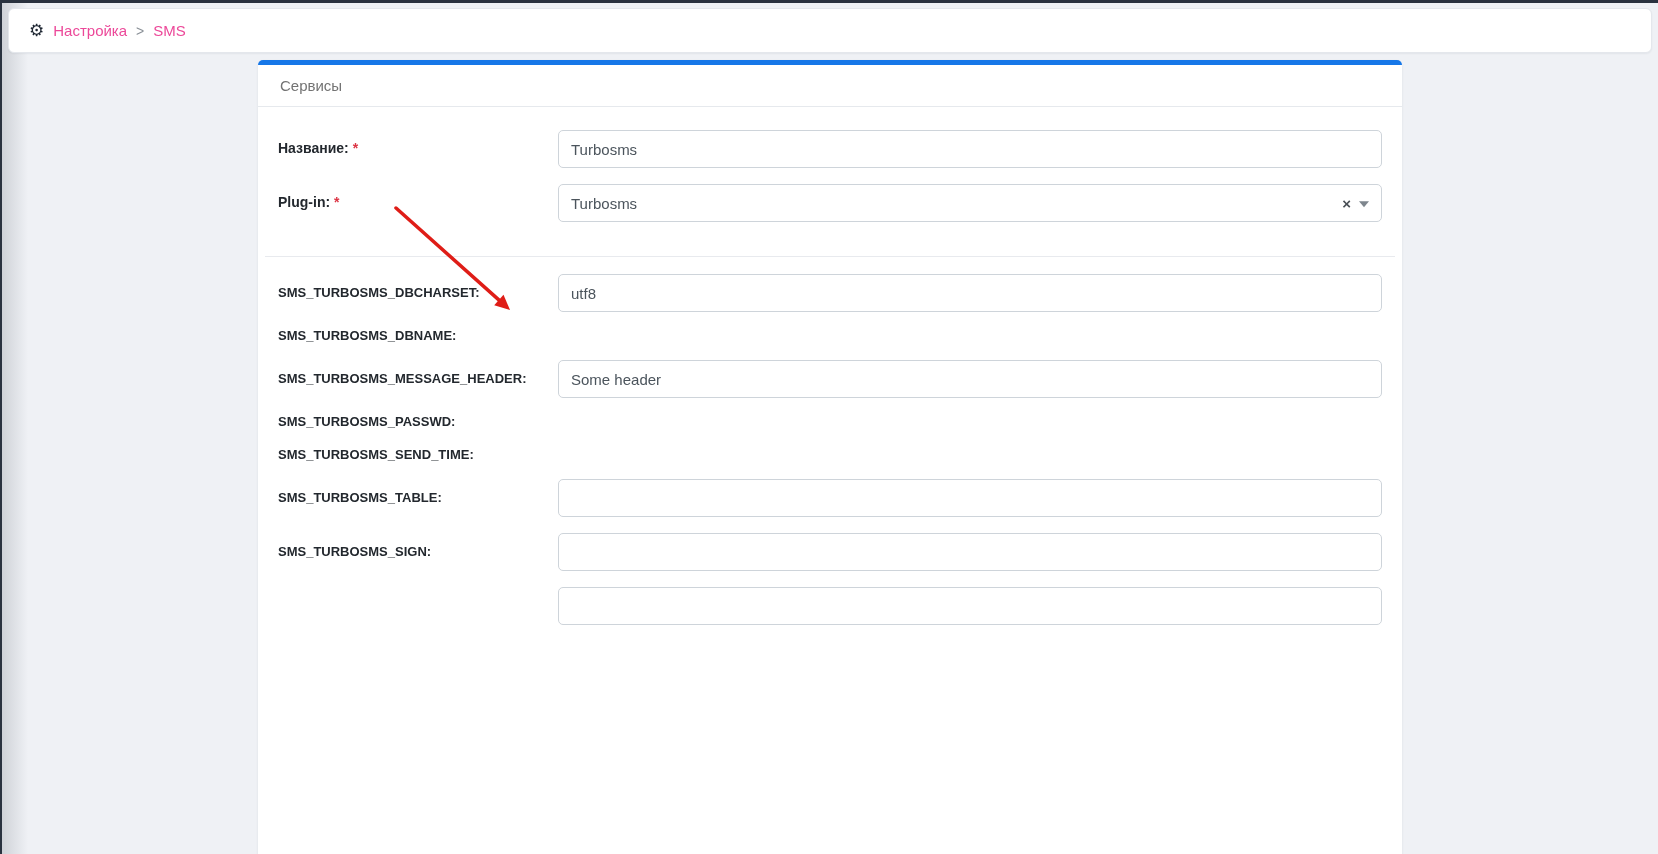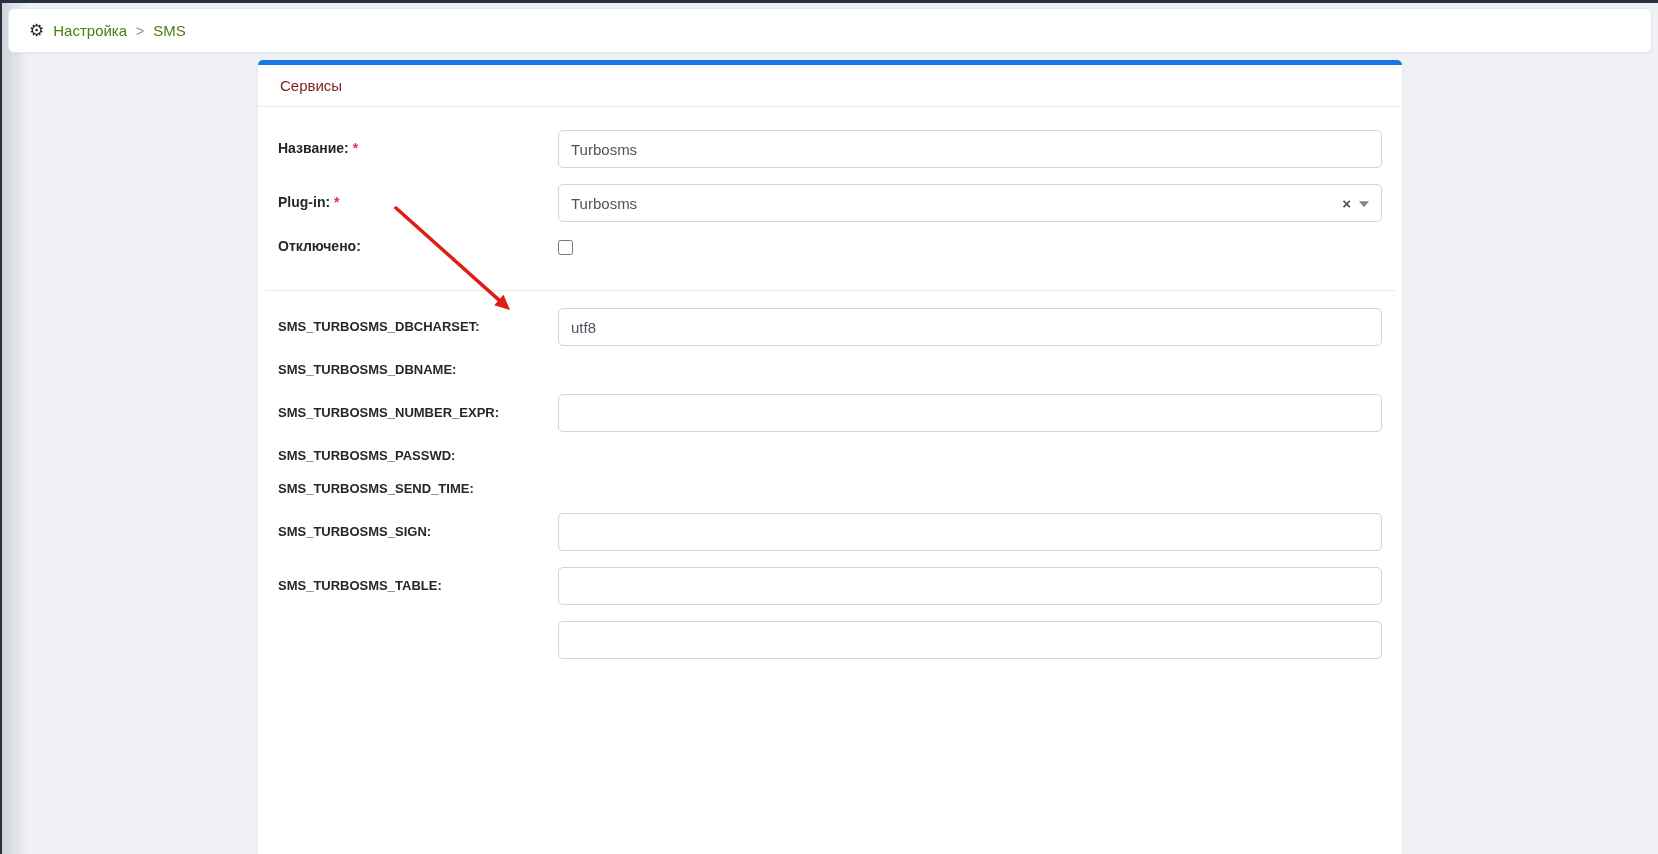--- a/index.html
+++ b/index.html
@@ -17,34 +17,34 @@
     background: linear-gradient(to right, rgba(40,48,62,0.16), rgba(40,48,62,0)); z-index: 1; pointer-events: none; }
 
   
   .breadcrumb-bar {
     position: absolute; left: 8px; top: 8px; width: 1644px; height: 45px;
     background: #ffffff; border: 1px solid #e4e7ec; border-radius: 6px;
     box-shadow: 0 1px 2px rgba(25,35,50,0.06);
     display: flex; align-items: center; padding: 0 20px; z-index: 5;
   }
   .gear { font-size: 17px; color: #1f2733; margin-right: 9px; line-height: 1; }
-  .crumb { font-size: 15px; color: #4d7c0f; text-decoration: none; }
+  .crumb { font-size: 15px; color: #ec4899; text-decoration: none; }
   .crumb-sep { font-size: 14px; color: #8a9097; margin: 0 9px; }
 
   
   .card {
     position: absolute; left: 258px; top: 60px; width: 1144px; height: 830px;
     background: #ffffff; border-radius: 6px 6px 0 0;
     box-shadow: 0 1px 3px rgba(25,35,50,0.08);
     z-index: 2;
   }
   .card-accent { height: 5px; border-radius: 6px 6px 0 0; background: var(--accent, #1677e8); }
   .card-header {
     height: 42px; display: flex; align-items: center; padding: 0 22px;
-    font-size: 15px; color: #7f1d1d; border-bottom: 1px solid #e6e9ed;
+    font-size: 15px; color: #737373; border-bottom: 1px solid #e6e9ed;
   }
   .card-body { padding: 23px 20px 20px 20px; }
 
   
   .form-row { display: flex; align-items: center; margin-bottom: 16px; }
   .lbl { width: 267px; flex: 0 0 267px; text-align: left; margin-right: 13px;
          font-weight: bold; font-size: 14px; color: #23282e; line-height: 1.25; }
   .lbl.lbl-sm { font-size: 13px; }
   .req { color: #dc3545; font-weight: bold; }
   .txt {
@@ -93,48 +93,44 @@
         <input type="text" class="txt" value="Turbosms" style="">
       </div>
       <div class="form-row">
         <label class="lbl"><span>Plug-in:</span> <span class="req">*</span></label>
         <div class="select">
           <span class="select-value">Turbosms</span>
           <span class="clear">×</span>
           <span class="caret"></span>
         </div>
       </div>
-      <div class="form-row row-check">
-        <label class="lbl"><span>Отключено:</span></label>
-        <input type="checkbox" class="chk" style="">
-      </div>
       <hr class="divider">
       <div class="form-row">
         <label class="lbl lbl-sm"><span>SMS_TURBOSMS_DBCHARSET:</span></label>
         <input type="text" class="txt" value="utf8" style="">
       </div>
       <div class="form-row">
         <label class="lbl lbl-sm"><span>SMS_TURBOSMS_DBNAME:</span></label>
       </div>
       <div class="form-row">
-        <label class="lbl lbl-sm"><span>SMS_TURBOSMS_NUMBER_EXPR:</span></label>
-        <input type="text" class="txt" value="" style="">
+        <label class="lbl lbl-sm"><span>SMS_TURBOSMS_MESSAGE_HEADER:</span></label>
+        <input type="text" class="txt" value="Some header" style="">
       </div>
       <div class="form-row">
         <label class="lbl lbl-sm"><span>SMS_TURBOSMS_PASSWD:</span></label>
       </div>
       <div class="form-row">
         <label class="lbl lbl-sm"><span>SMS_TURBOSMS_SEND_TIME:</span></label>
       </div>
       <div class="form-row">
-        <label class="lbl lbl-sm"><span>SMS_TURBOSMS_SIGN:</span></label>
+        <label class="lbl lbl-sm"><span>SMS_TURBOSMS_TABLE:</span></label>
         <input type="text" class="txt" value="" style="">
       </div>
       <div class="form-row">
-        <label class="lbl lbl-sm"><span>SMS_TURBOSMS_TABLE:</span></label>
+        <label class="lbl lbl-sm"><span>SMS_TURBOSMS_SIGN:</span></label>
         <input type="text" class="txt" value="" style="">
       </div>
       <div class="form-row">
         <label class="lbl"><span></span></label>
         <input type="text" class="txt" value="" style="">
       </div>
     </div>
 </section>
 
 <svg class="arrow-svg" viewBox="0 0 145 130">

